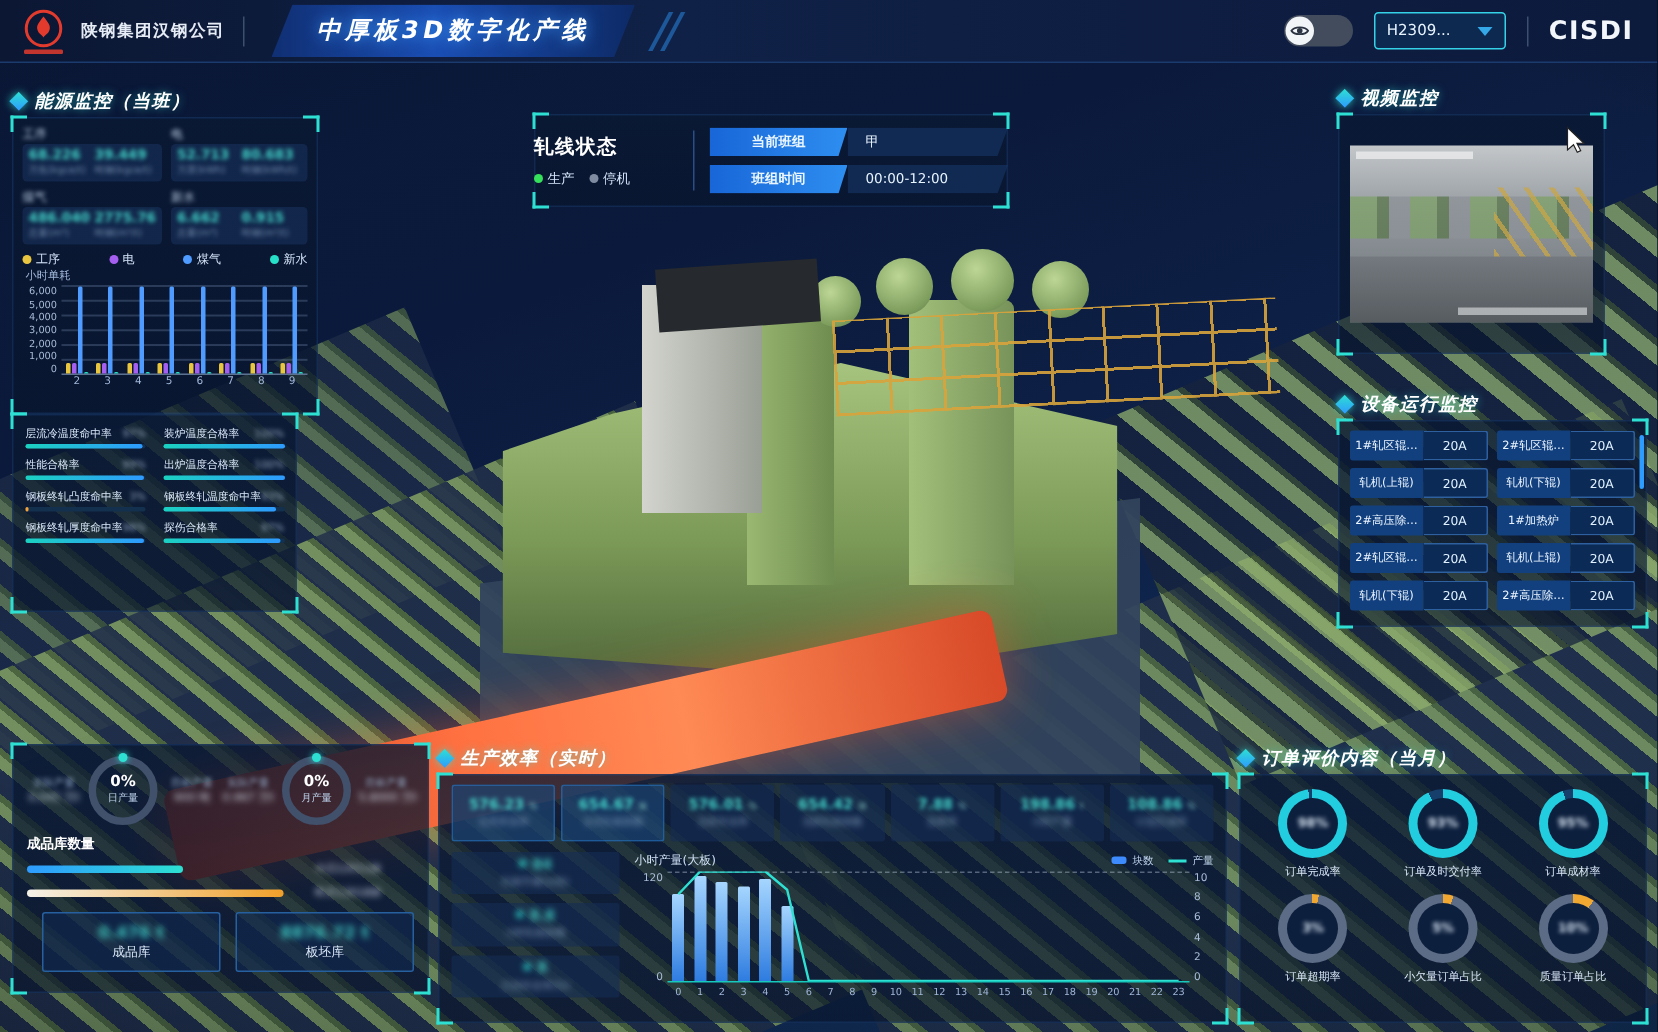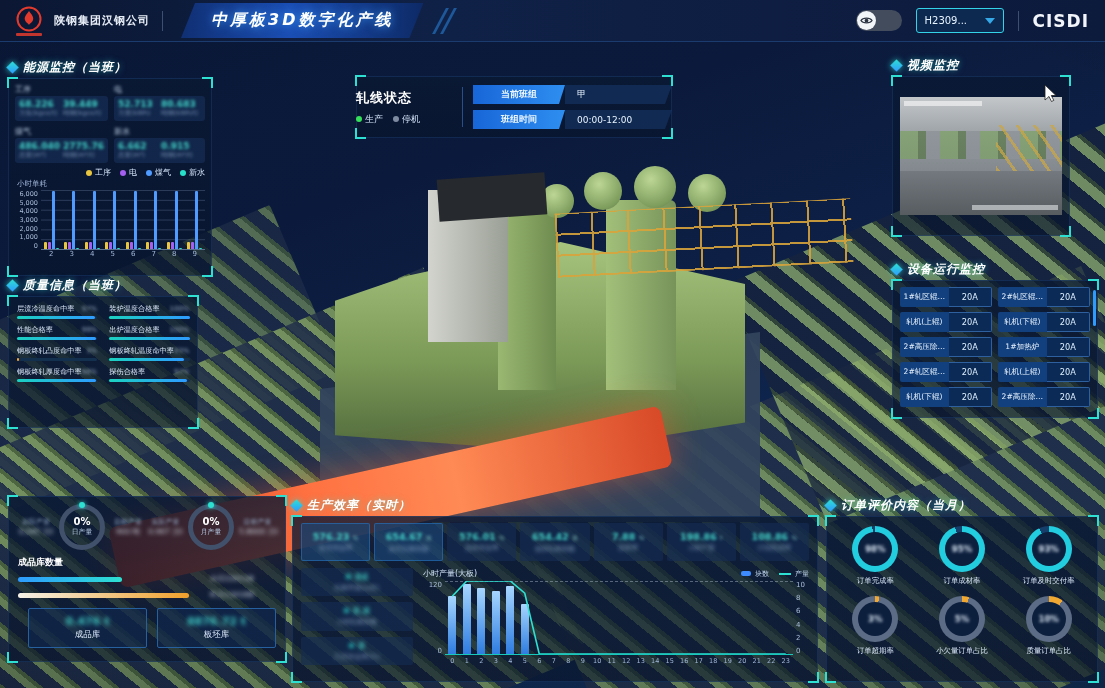--- a/index.html
+++ b/index.html
@@ -61,21 +61,21 @@
 
   
   #energy{left:8px;top:58px;width:204px;}
   #energy .panel{height:198px;padding:6px 7px;}
   .e-groups{display:grid;grid-template-columns:1fr 1fr;gap:5px 6px;}
   .e-group-cell .gname{font-size:8px;color:#cfe0f5;margin-bottom:1px;}
   .e-vals{display:flex;gap:3px;background:rgba(28,58,104,.45);border-radius:3px;padding:3px 4px;}
   .e-col{flex:1;min-width:0;}
   .e-col .v{font-size:9px;font-weight:bold;color:#46e3d4;white-space:nowrap;}
   .e-col .u{font-size:6.5px;color:#7e96b8;white-space:nowrap;}
-  .legend-row{display:flex;justify-content:flex-end;gap:9px;margin:4px 0 1px;}
+  .legend-row{display:flex;justify-content:space-between;gap:24px;margin:4px 0 1px;}
   .legend-item{display:flex;align-items:center;gap:3px;font-size:8px;color:#d6e6fa;}
   .dot{width:6px;height:6px;border-radius:50%;}
   .chart-lab{font-size:7.5px;color:#9fb6d8;margin:1px 0 1px 2px;}
   .e-chart{display:flex;height:60px;}
   .e-yt{width:26px;display:flex;flex-direction:column;justify-content:space-between;align-items:flex-end;padding-right:3px;font-size:6.5px;color:#a8bcd8;}
   .e-plot{flex:1;display:flex;align-items:flex-end;border-bottom:1px solid #5a718f;background:linear-gradient(rgba(160,190,230,.22) 1px,transparent 1px);background-size:100% 16.7%;}
   .e-group{flex:1;display:flex;align-items:flex-end;justify-content:center;gap:1px;height:100%;}
   .e-group i{display:block;width:3px;border-radius:1px 1px 0 0;}
   .e-xt{display:flex;margin-left:26px;}
   .e-xt div{flex:1;text-align:center;font-size:7px;color:#9fb6d8;}
@@ -405,24 +405,20 @@
           <div>5</div>
           <div>6</div>
           <div>7</div>
           <div>8</div>
           <div>9</div>
         </div>
     </div>
   </div>
 
   <div class="panel-wrap" id="quality">
-    <div class="p-title">
-      <span class="diamond"></span>
-      <span class="txt">质量信息（当班）</span>
-    </div>
     <div class="panel">
       <div class="bcorners"></div>
       <div class="q-grid">
           <div class="q-item">
     <div class="q-top">
       <span class="q-lab">层流冷温度命中率</span>
       <span class="q-pct blur1">97%</span>
     </div>
     <div class="q-track">
       <div class="q-fill" style="width: 97%;"></div>
@@ -822,30 +818,30 @@
     <div class="panel">
       <div class="bcorners"></div>
       <div class="d-grid">
           <div class="d-cell">
     <div class="donut" style="background: conic-gradient(rgb(35, 205, 224) 352.8deg, rgb(22, 64, 107) 0deg);">
       <span class="d-val blur1">98%</span>
     </div>
     <span class="d-lab">订单完成率</span>
   </div>
           <div class="d-cell">
+    <div class="donut" style="background: conic-gradient(rgb(35, 205, 224) 334.8deg, rgb(22, 64, 107) 0deg);">
+      <span class="d-val blur1">93%</span>
+    </div>
+    <span class="d-lab">订单及时交付率</span>
+  </div>
+          <div class="d-cell">
     <div class="donut" style="background: conic-gradient(rgb(35, 205, 224) 342deg, rgb(22, 64, 107) 0deg);">
       <span class="d-val blur1">95%</span>
     </div>
     <span class="d-lab">订单成材率</span>
-  </div>
-          <div class="d-cell">
-    <div class="donut" style="background: conic-gradient(rgb(35, 205, 224) 334.8deg, rgb(22, 64, 107) 0deg);">
-      <span class="d-val blur1">93%</span>
-    </div>
-    <span class="d-lab">订单及时交付率</span>
   </div>
           <div class="d-cell">
     <div class="donut" style="background: conic-gradient(rgb(240, 168, 50) 10.8deg, rgb(93, 108, 134) 0deg);">
       <span class="d-val blur1">3%</span>
     </div>
     <span class="d-lab">订单超期率</span>
   </div>
           <div class="d-cell">
     <div class="donut" style="background: conic-gradient(rgb(240, 168, 50) 18deg, rgb(93, 108, 134) 0deg);">
       <span class="d-val blur1">5%</span>

